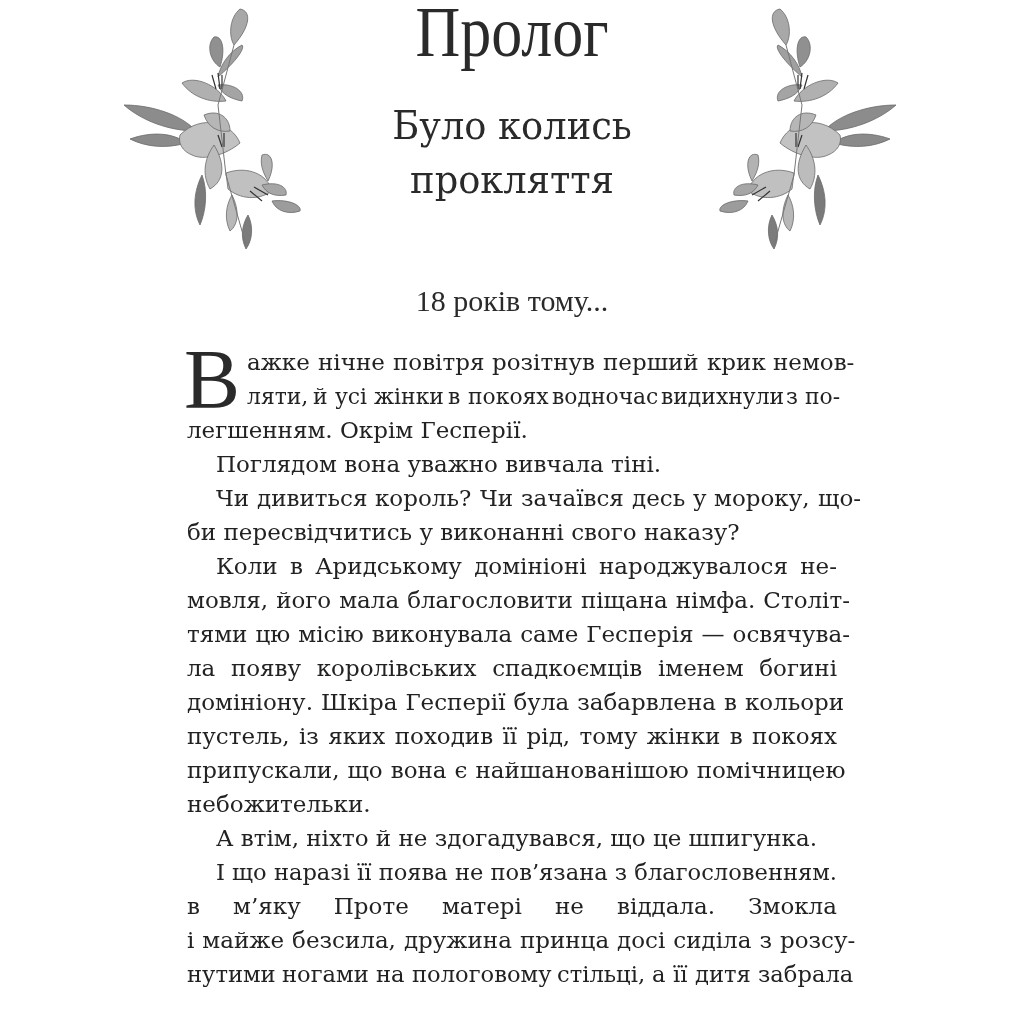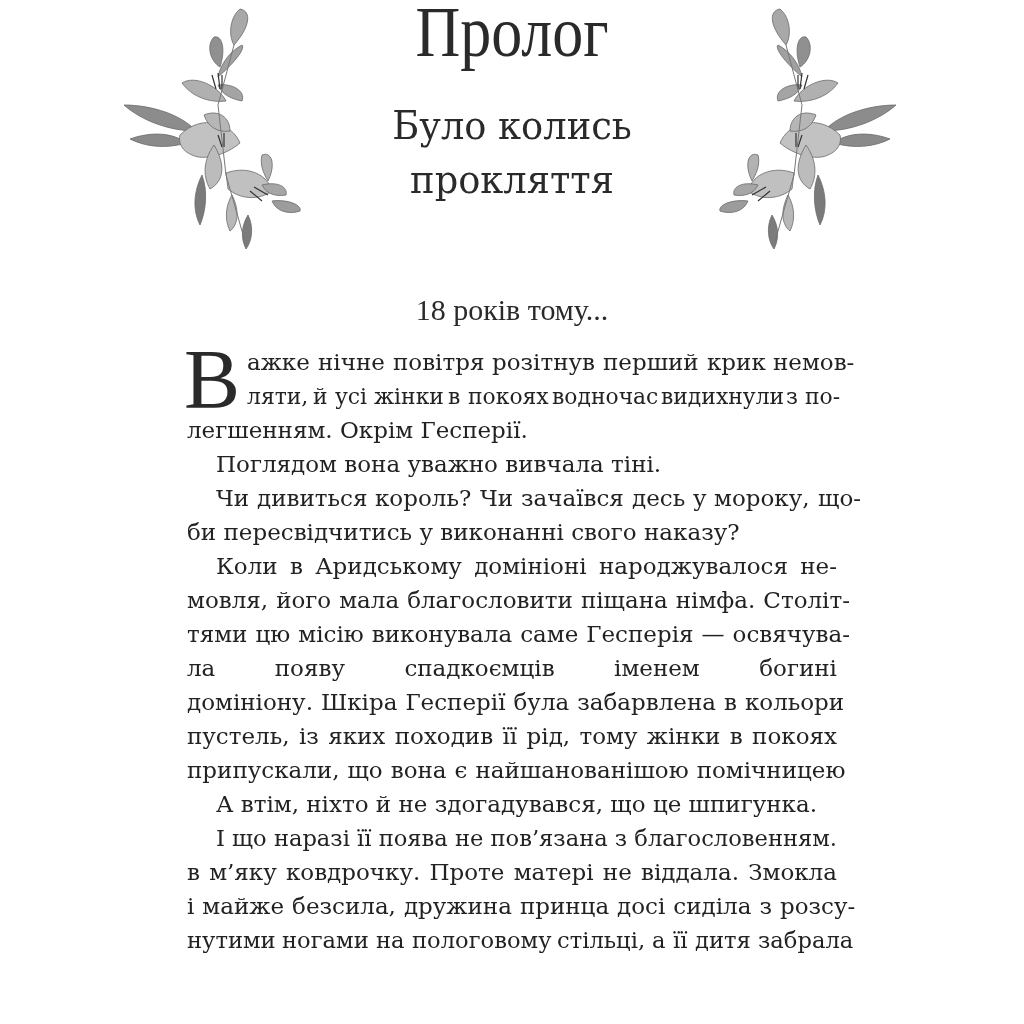--- a/index.html
+++ b/index.html
@@ -14,21 +14,21 @@
   }
   .subtitle {
     position: absolute; left: 0; width: 1024px; top: 98px; text-align: center;
     font-family: "DejaVu Serif", "Liberation Serif", serif;
     font-size: 40px; line-height: 54px; color: #2a2a2a;
     transform: scaleX(0.92); transform-origin: center;
   }
   .timeline {
     position: absolute; left: 0; width: 1024px; top: 283px; text-align: center;
     font-family: "Liberation Serif", "DejaVu Serif", serif;
-    font-size: 30px; line-height: 36px; color: #2a2a2a; margin-top: 9px;
+    font-size: 30px; line-height: 36px; color: #2a2a2a;
   }
 
   .ornament { position: absolute; top: 5px; width: 180px; height: 245px; }
   .ornament.left { left: 122px; }
   .ornament.right { left: 718px; transform: scaleX(-1); }
 
   .body {
     position: absolute; left: 187px; top: 345px; width: 650px;
     font-family: "DejaVu Serif", "Liberation Serif", serif;
     font-size: 23px; line-height: 34px; color: #222222;
@@ -178,20 +178,21 @@
         <span class="txt">місію</span>
         <span class="txt">виконувала</span>
         <span class="txt">саме</span>
         <span class="txt">Гесперія</span>
         <span class="txt">—</span>
         <span class="txt">освячува-</span>
       </div>
       <div class="line">
         <span class="txt">ла</span>
         <span class="txt">появу</span>
+        <span class="txt">королівських</span>
         <span class="txt">спадкоємців</span>
         <span class="txt">іменем</span>
         <span class="txt">богині</span>
       </div>
       <div class="line">
         <span class="txt">домініону.</span>
         <span class="txt">Шкіра</span>
         <span class="txt">Гесперії</span>
         <span class="txt">була</span>
         <span class="txt">забарвлена</span>
@@ -211,30 +212,32 @@
         <span class="txt">покоях</span>
       </div>
       <div class="line">
         <span class="txt">припускали,</span>
         <span class="txt">що</span>
         <span class="txt">вона</span>
         <span class="txt">є</span>
         <span class="txt">найшанованішою</span>
         <span class="txt">помічницею</span>
       </div>
+      <div class="line last">
+        <span class="txt">небожительки.</span>
+      </div>
       <div class="line indent last">
         <span class="txt">А втім, ніхто й не здогадувався, що це шпигунка.</span>
       </div>
       <div class="line indent last">
         <span class="txt" style="transform: scaleX(0.982109); transform-origin: left center; width: 609.89px;">І що наразі її поява не пов’язана з благословенням.</span>
       </div>
       <div class="line">
         <span class="txt">в</span>
         <span class="txt">м’яку</span>
-        <span class="txt">ковдрочку.</span>
         <span class="txt">Проте</span>
         <span class="txt">матері</span>
         <span class="txt">не</span>
         <span class="txt">віддала.</span>
         <span class="txt">Змокла</span>
       </div>
       <div class="line">
         <span class="txt">і</span>
         <span class="txt">майже</span>
         <span class="txt">безсила,</span>

